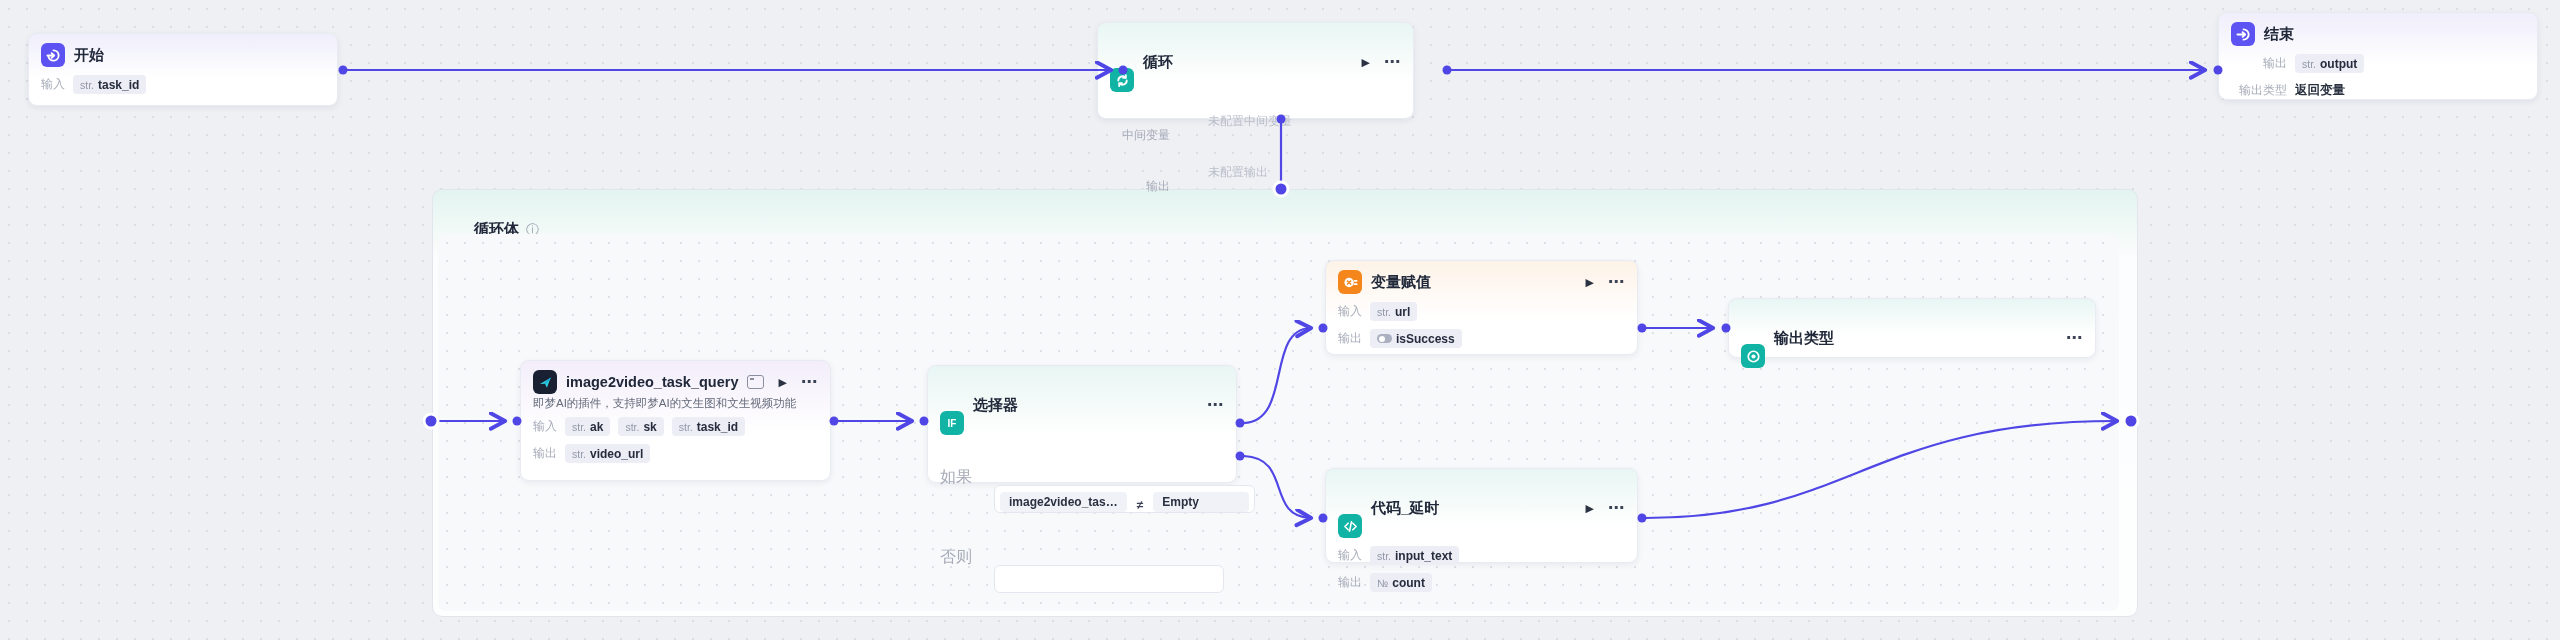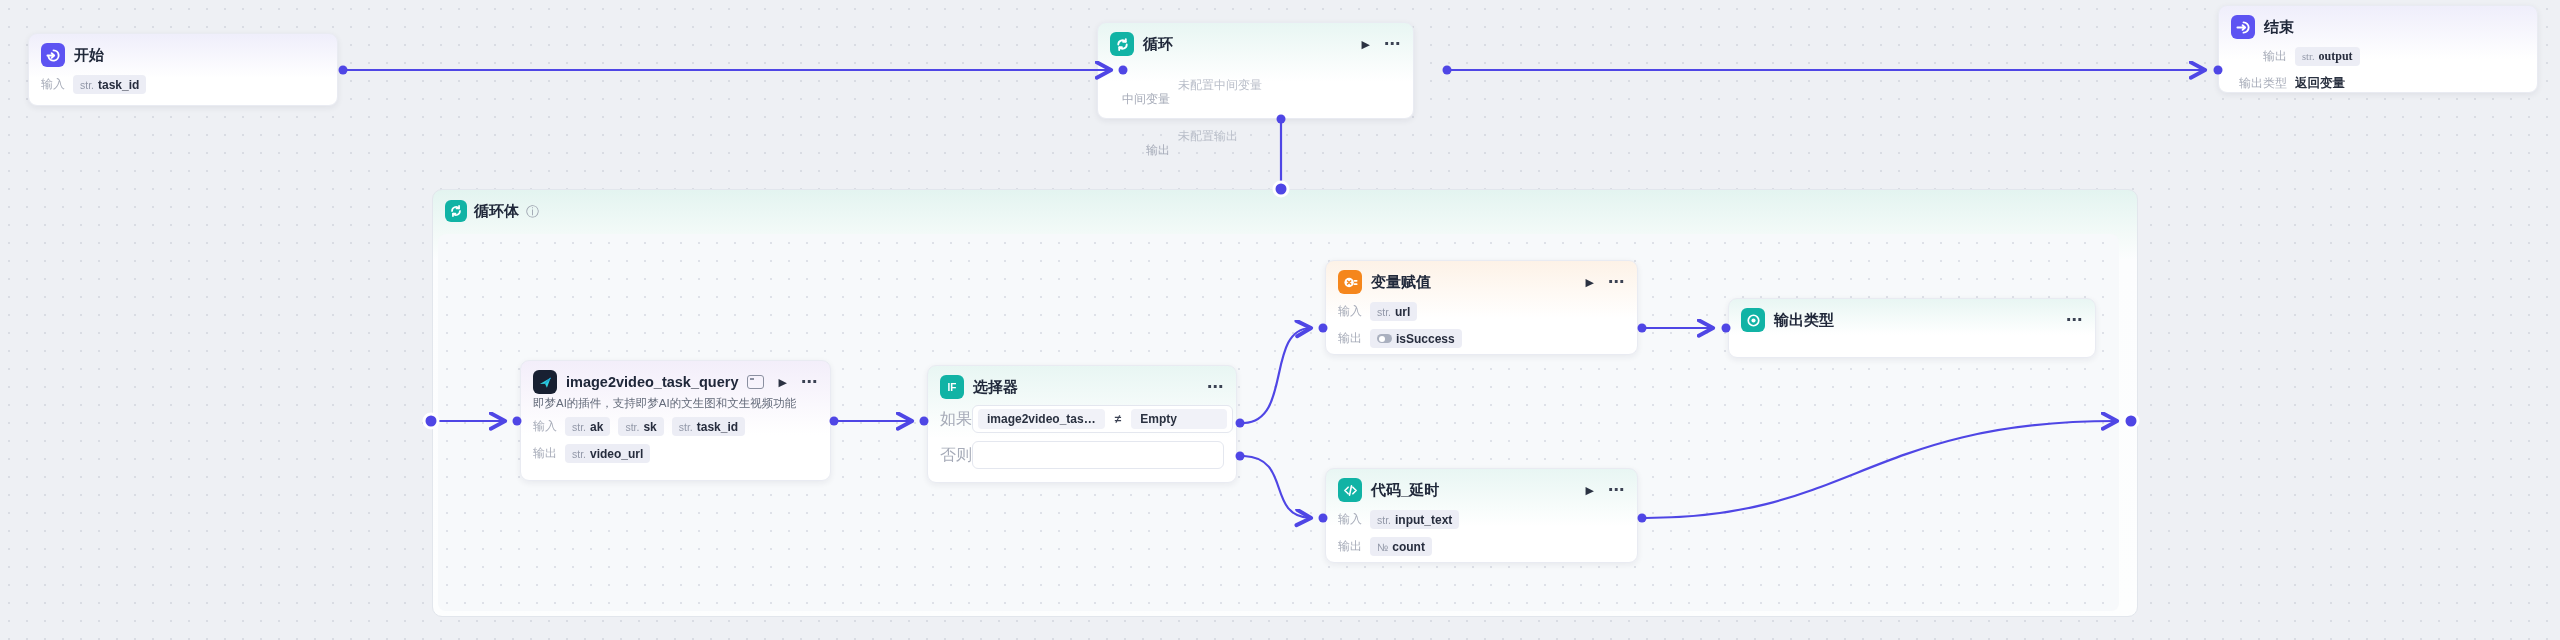--- a/index.html
+++ b/index.html
@@ -30,42 +30,42 @@
     box-shadow:0 2px 6px rgba(28,35,60,.07);box-sizing:border-box;z-index:3;
   }
   .g-purple{background:linear-gradient(180deg,#efeefb 0%,#ffffff 62%);}
   .g-teal{background:linear-gradient(180deg,#e8f6f3 0%,#ffffff 62%);}
   .g-orange{background:linear-gradient(180deg,#fdf2e7 0%,#ffffff 62%);}
   .g-plugin{background:linear-gradient(180deg,#f3eefa 0%,#ffffff 62%);}
   .hd{display:flex;align-items:center;gap:9px;padding:9px 12px 4px 12px;}
   .icon24{width:24px;height:24px;border-radius:6px;flex:none;display:flex;align-items:center;justify-content:center;color:#fff;}
   .icon22{width:22px;height:22px;border-radius:6px;flex:none;display:flex;align-items:center;justify-content:center;color:#fff;}
   .ic-purple{background:#5d53f2;}
-  .ic-teal{background:#11b3a5;}
+  .ic-teal{background:#11b3a5;margin-top:36px;}
   .ic-orange{background:#f5861c;}
   .ic-dark{background:#182032;}
   .title{font-size:15px;font-weight:700;color:#20283a;white-space:nowrap;}
   .hd-actions{margin-left:auto;display:flex;align-items:center;gap:14px;}
   .play{font-size:11px;color:#2b3242;line-height:1;}
   .more{font-size:16px;font-weight:700;color:#3a4152;line-height:1;letter-spacing:1px;}
   .info{font-size:13px;color:#9aa0ad;line-height:1;}
   .row{display:flex;align-items:center;gap:8px;padding:3px 12px;font-size:12px;min-height:21px;}
   .lbl{color:#a6abb8;flex:none;}
   .lbl-r56{color:#a6abb8;flex:none;width:56px;text-align:right;}
   .lbl-r60{color:#a6abb8;flex:none;width:60px;text-align:right;margin-top:28px;}
-  .muted{color:#b9bec9;}
+  .muted{color:#b9bec9;margin-left:30px;}
   .darkv{color:#2a3140;font-weight:700;font-size:12.5px;}
   .desc{padding:0 12px 2px;font-size:11.5px;color:#646b7a;white-space:nowrap;}
   .badge{display:inline-flex;align-items:center;gap:4px;background:#ecedf5;border-radius:4px;padding:0 7px;height:19px;}
   .badge .t{color:#9298a8;font-size:10.5px;}
   .badge .v{color:#262c3d;font-weight:700;font-size:12px;}
   .toggle{width:15px;height:9px;border-radius:5px;background:#aab0bf;position:relative;flex:none;}
   .toggle::after{content:"";position:absolute;left:1.5px;top:1.5px;width:6px;height:6px;border-radius:50%;background:#fff;}
-  .cond-row{display:flex;align-items:center;gap:0;padding:2px 12px;}
-  .cond-box{flex:1;height:28px;border:1px solid #e4e7ef;border-radius:6px;background:#fff;display:flex;align-items:center;gap:10px;padding:8px 5px;box-sizing:border-box;}
+  .cond-row{display:flex;align-items:center;gap:22px;padding:2px 12px;}
+  .cond-box{flex:1;height:28px;border:1px solid #e4e7ef;border-radius:6px;background:#fff;display:flex;align-items:flex-end;gap:10px;padding:0 5px;box-sizing:border-box;margin-top:44px;}
   .pill{background:#f1f2f8;border-radius:4px;padding:3px 9px;font-size:12px;color:#2a3140;font-weight:700;white-space:nowrap;}
   .pill.wide{min-width:78px;}
   .op{font-size:12px;color:#3c4354;font-weight:700;}
   .api-badge{width:15px;height:12px;border:1.4px solid #8a8fa0;border-radius:3px;position:relative;flex:none;}
   .api-badge::after{content:"";position:absolute;left:2px;top:2px;width:4px;height:1.6px;background:#8a8fa0;}
   svg.wires{position:absolute;left:0;top:0;z-index:6;pointer-events:none;}
 </style>
 </head>
 <body>
 
@@ -121,21 +121,21 @@
   <div class="row">
     <span class="lbl-r60">中间变量</span>
     <span class="muted">未配置中间变量</span>
   </div>
   <div class="row">
     <span class="lbl-r60">输出</span>
     <span class="muted">未配置输出</span>
   </div>
 </div>
 
-<div class="node g-purple" style="left:2218px;top:5px;width:320px;height:88px;font-family:Liberation Serif, serif;">
+<div class="node g-purple" style="left:2218px;top:12px;width:320px;height:88px;">
   <div class="hd">
     <span class="icon24 ic-purple">
       <svg width="15" height="15" viewBox="0 0 16 16">
           <path d="M8 2.5a5.5 5.5 0 1 1 0 11" fill="none" stroke="#fff" stroke-width="2" stroke-linecap="round"></path>
           <path d="M1.5 8h8M7 5.5 9.8 8 7 10.5" fill="none" stroke="#fff" stroke-width="2" stroke-linecap="round" stroke-linejoin="round"></path>
         </svg>
     </span>
     <span class="title">结束</span>
   </div>
   <div class="row">

